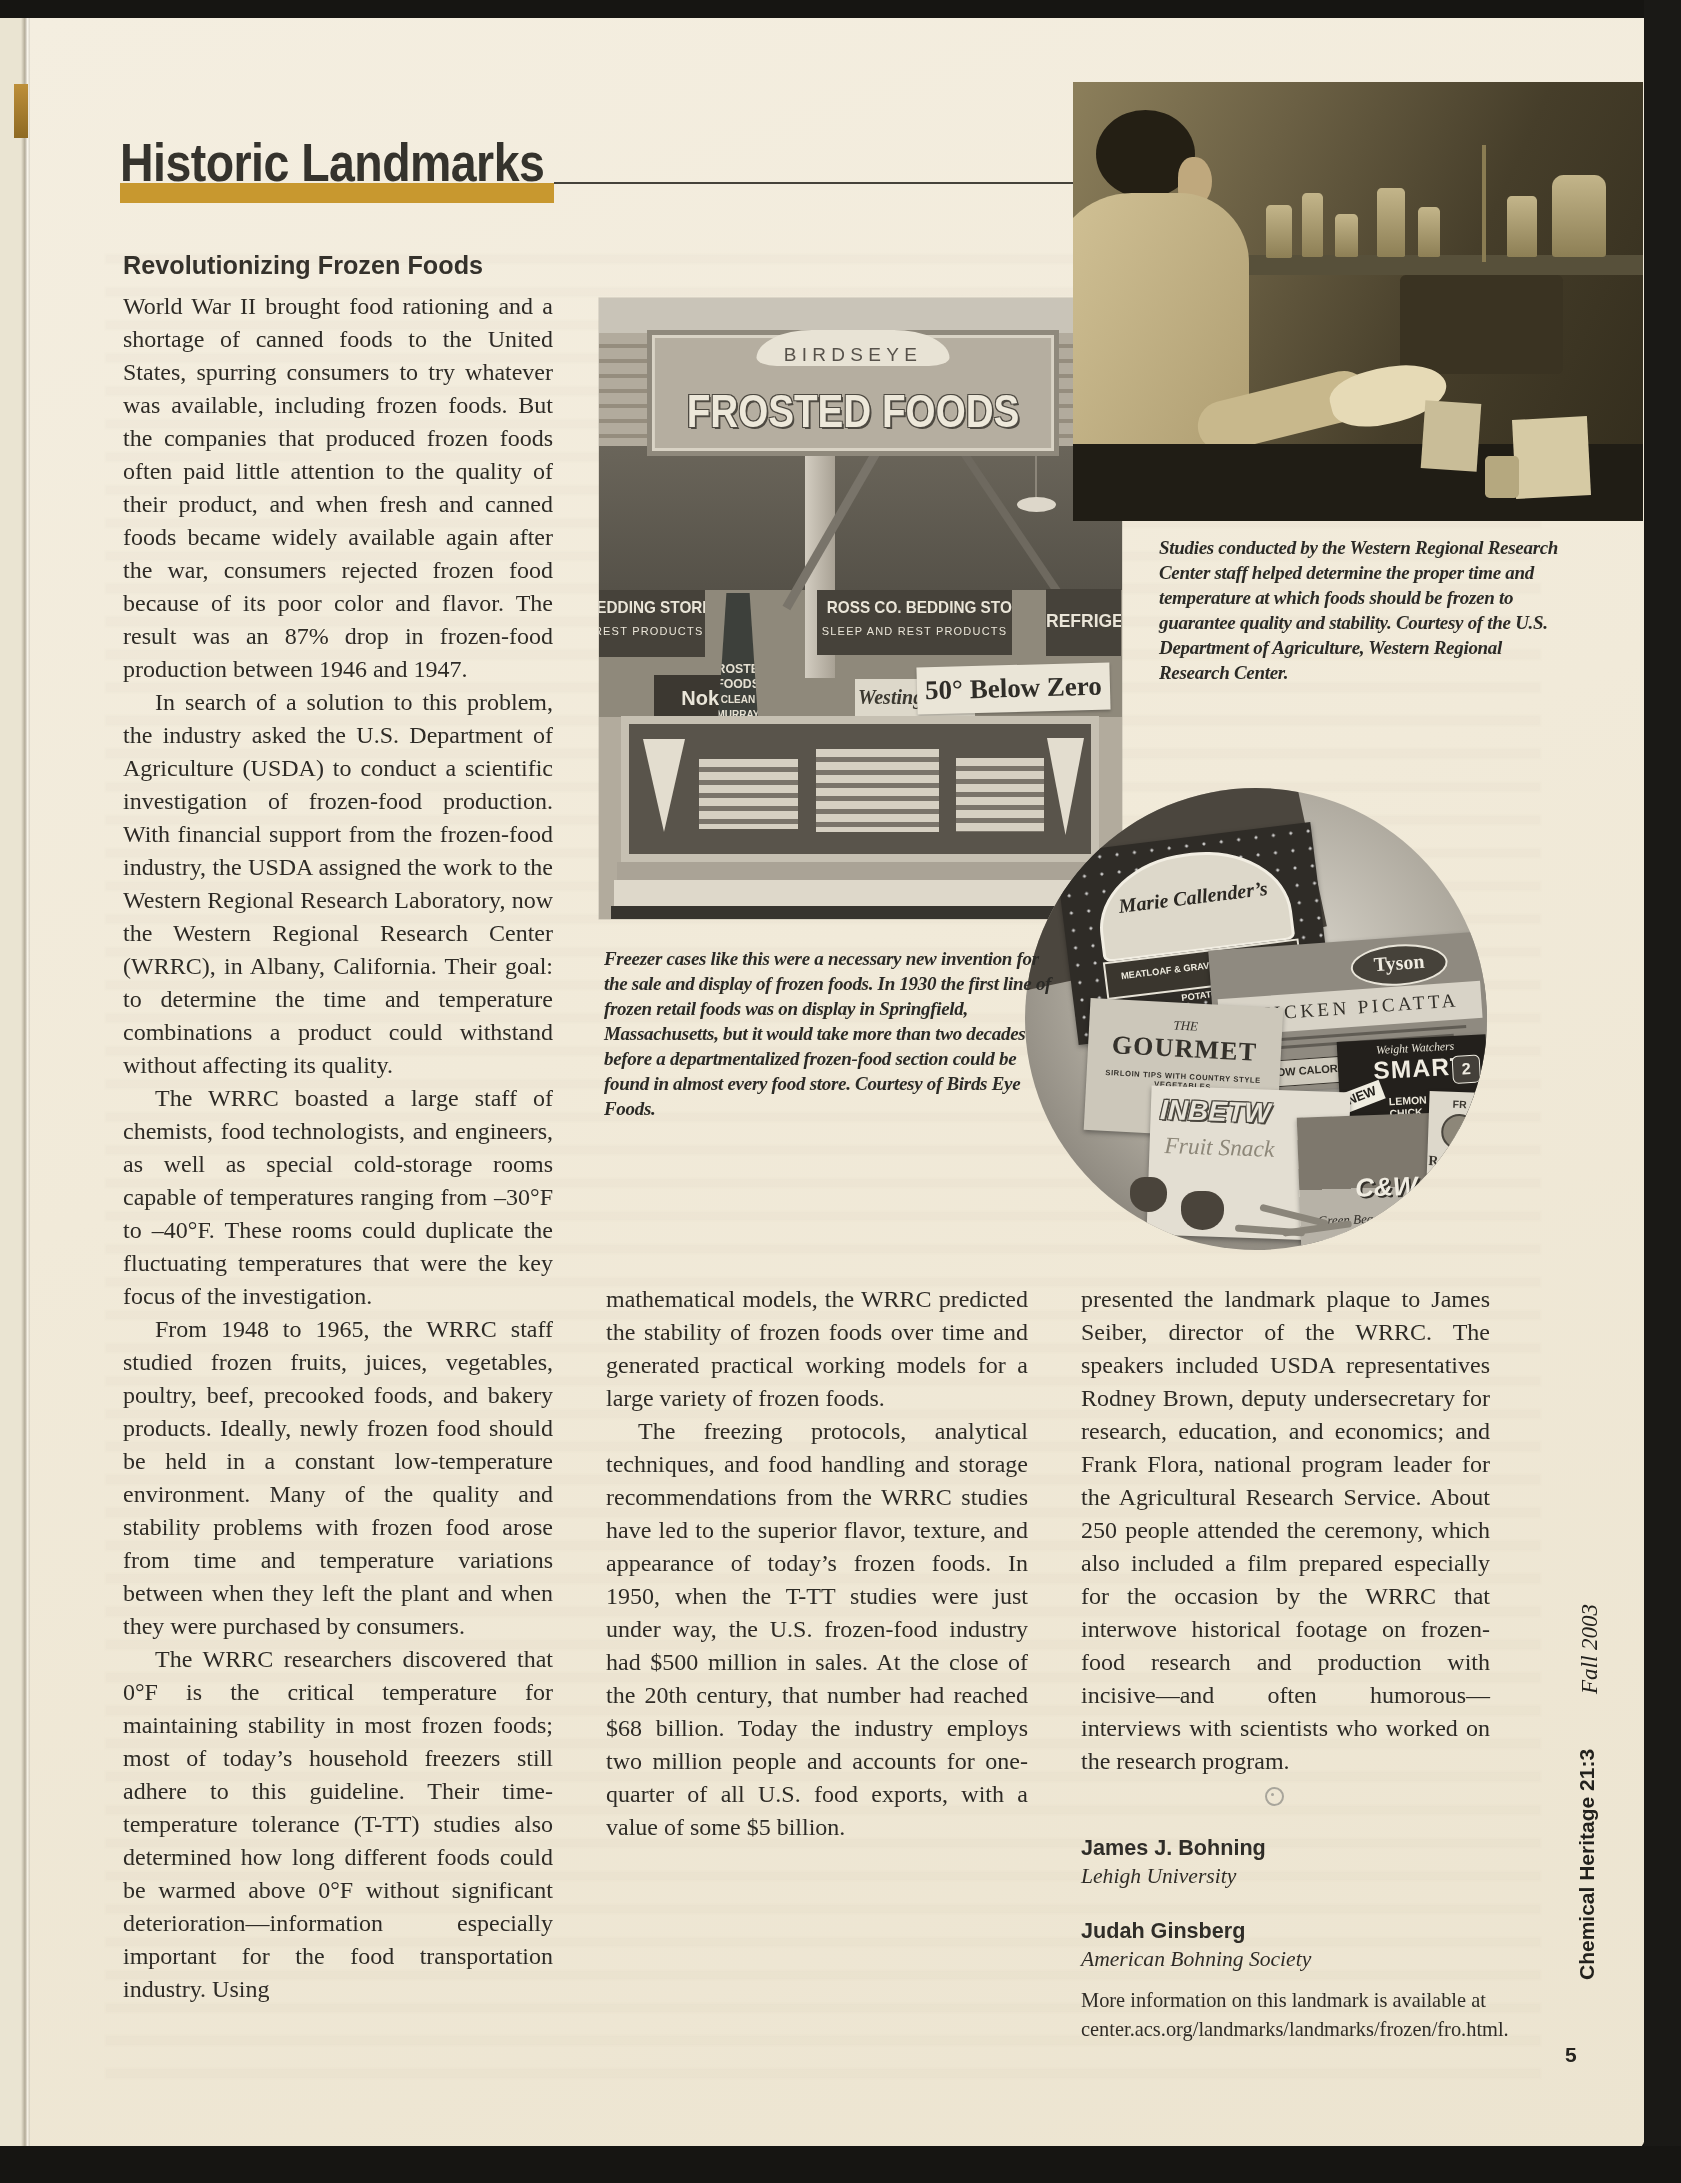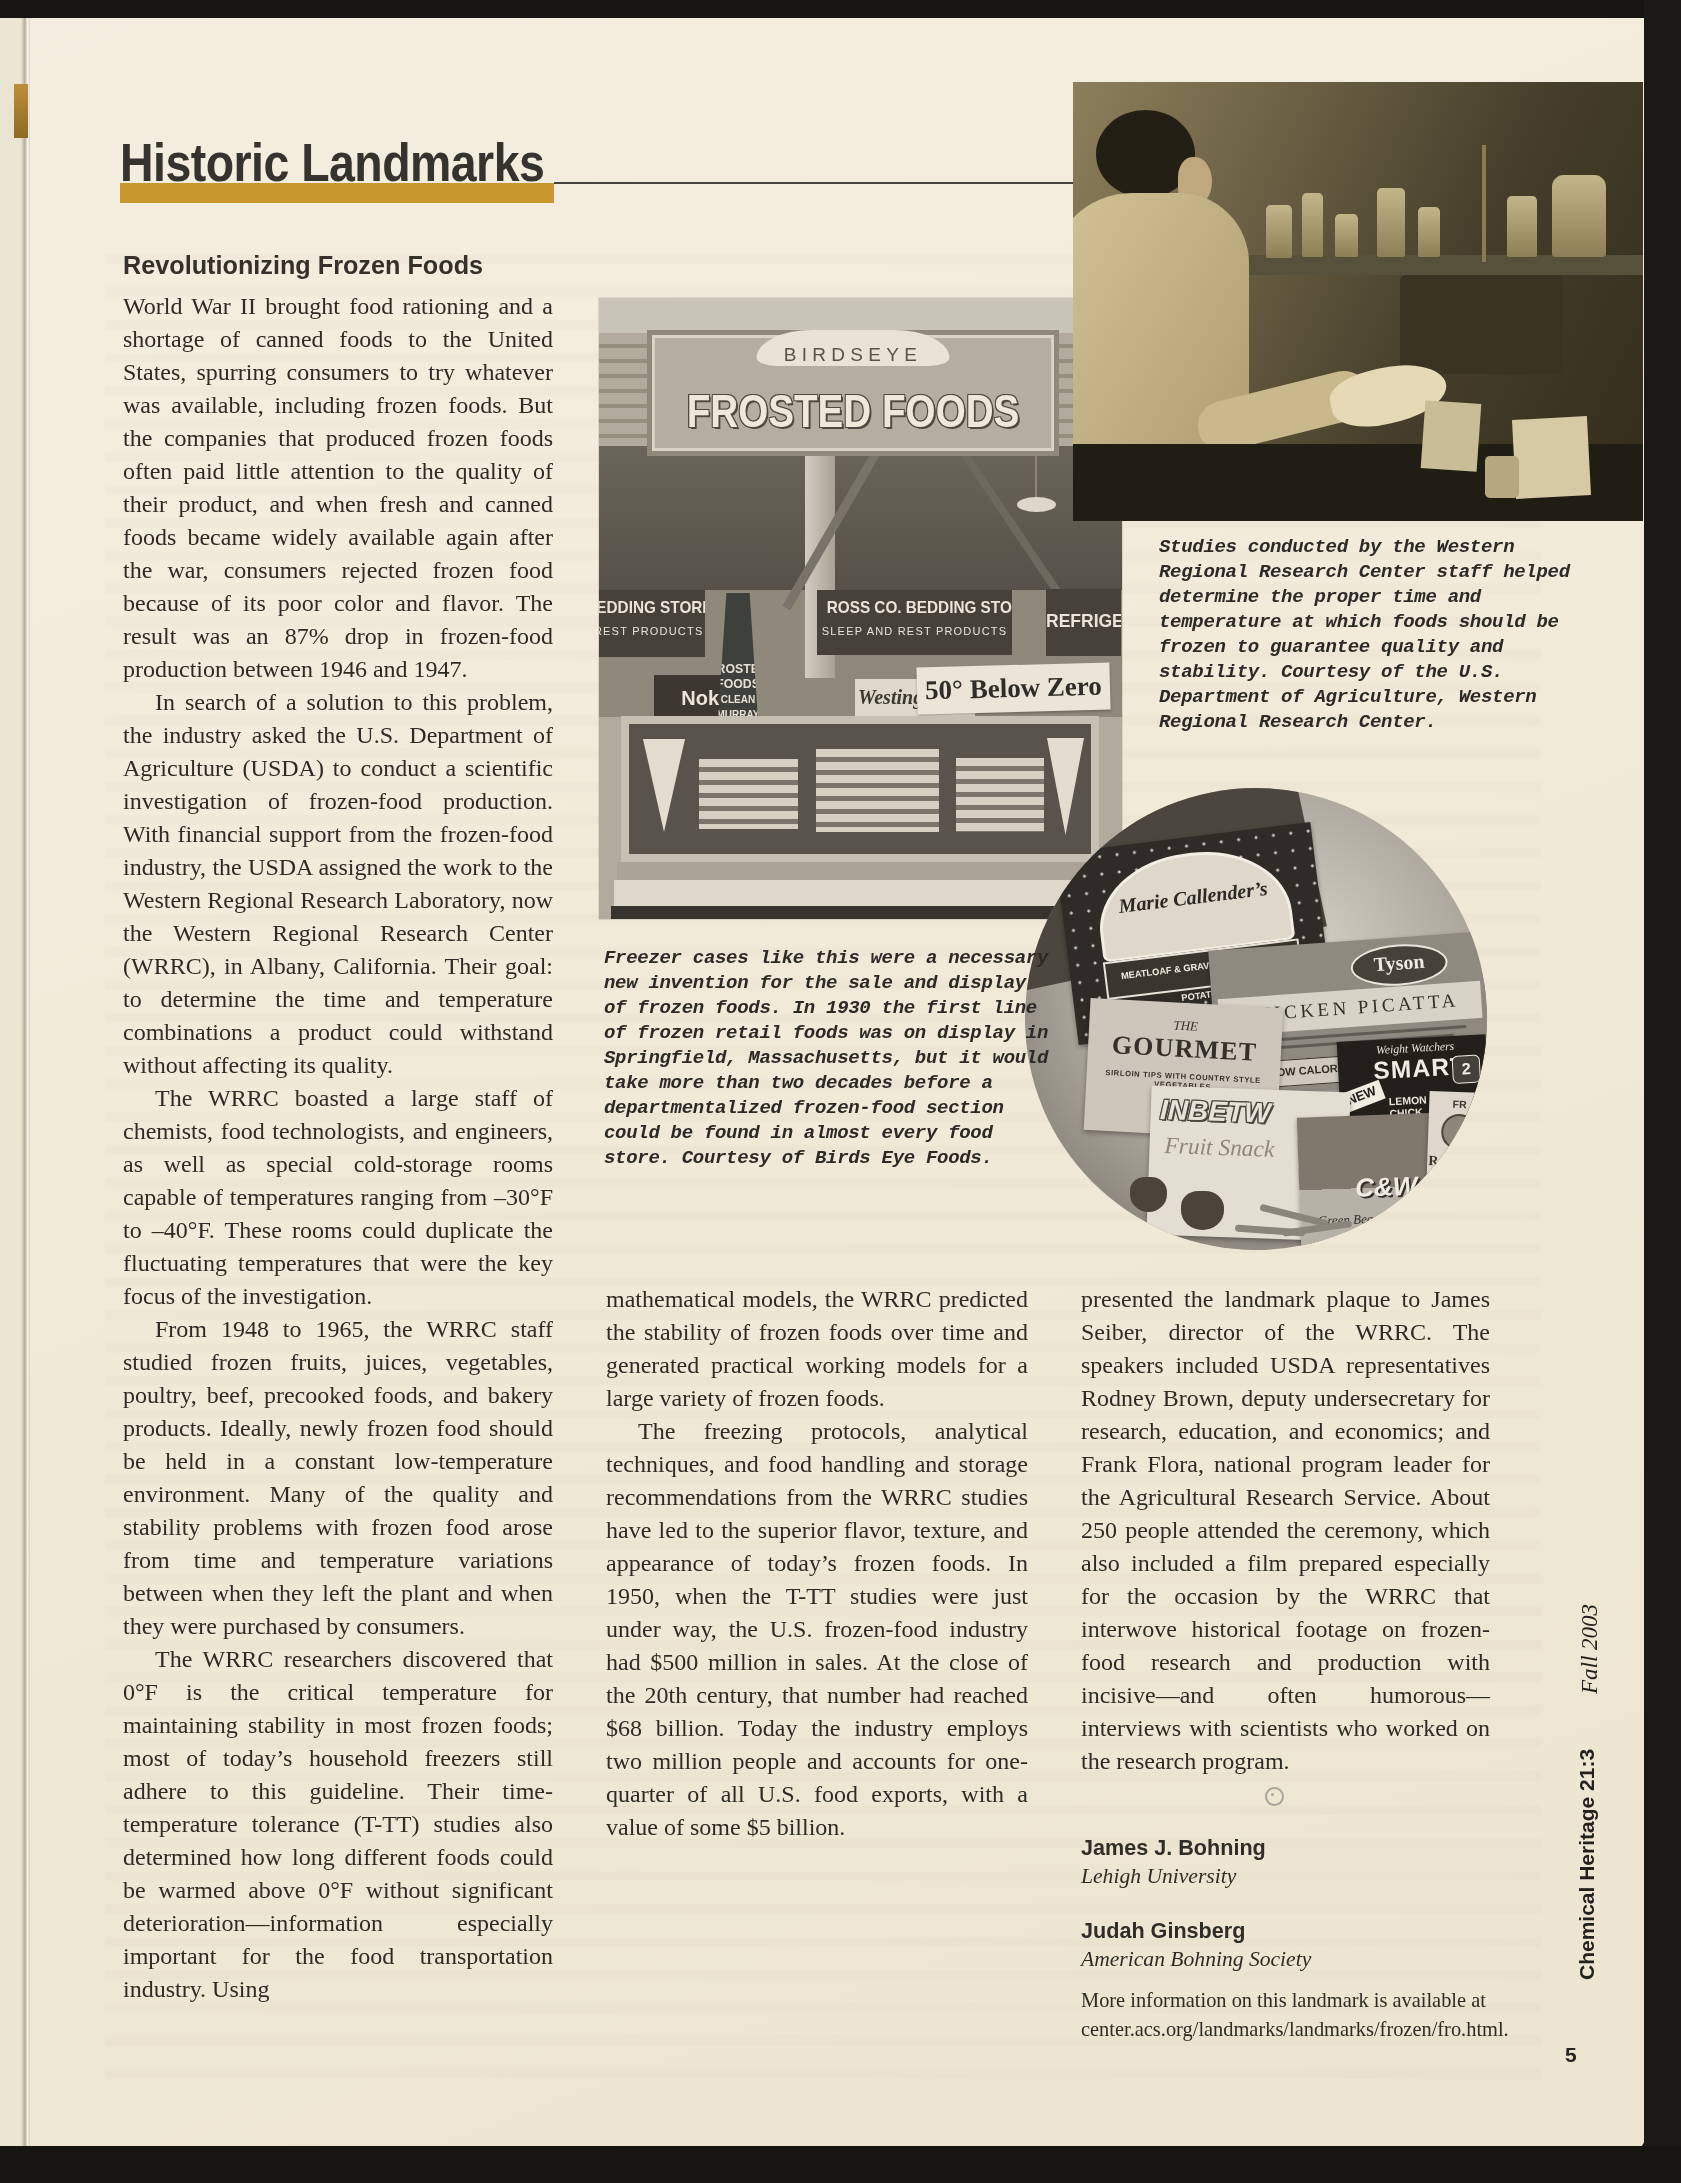--- a/index.html
+++ b/index.html
@@ -27,21 +27,21 @@
   .rule-thin{left:554px;top:182px;width:519px;height:2.3px;background:#45423a;z-index:4;}
   
   .subhead{left:123px;top:250px;font-family:"Liberation Sans",sans-serif;font-weight:bold;
         font-size:26px;color:#34312b;transform:scaleX(.97);transform-origin:left top;white-space:nowrap;z-index:5;}
   .bodycol{font-size:24px;line-height:33px;text-align:justify;color:#2e2b26;z-index:5;}
   .bodycol p{margin:0;}
   .bodycol p + p{text-indent:32px;}
   .col-1{left:123px;top:290px;width:430px;}
   .col-2{left:606px;top:1283px;width:422px;}
   .col-3{left:1081px;top:1283px;width:409px;}
-  .caption{font-family:Liberation Mono, monospace;font-weight:bold;font-style:italic;
+  .caption{font-family:Liberation Serif, serif;font-weight:bold;font-style:italic;
         font-size:19px;line-height:25px;color:#2b2a26;letter-spacing:-0.3px;z-index:5;}
   .caption-lab{left:1159px;top:535px;width:413px;}
   .caption-freezer{left:604px;top:946px;width:451px;}
   .caption-products{left:604px;top:1159px;width:451px;}
   .author-name{font-family:"Liberation Sans",sans-serif;font-weight:bold;font-size:21.6px;color:#2f2d28;z-index:5;}
   .author-affil{font-style:italic;font-size:21.6px;color:#2e2b26;z-index:5;}
   .more-info{left:1081px;top:1986px;width:409px;font-size:20.4px;line-height:29px;z-index:5;}
   .end-marker{left:1265px;top:1787px;width:15px;height:15px;border:2.3px solid #a8a59b;border-radius:50%;z-index:5;}
   .end-marker::after{content:"";position:absolute;left:3.5px;top:3.5px;width:3.5px;height:3.5px;border-radius:50%;background:#a8a59b;}
   

